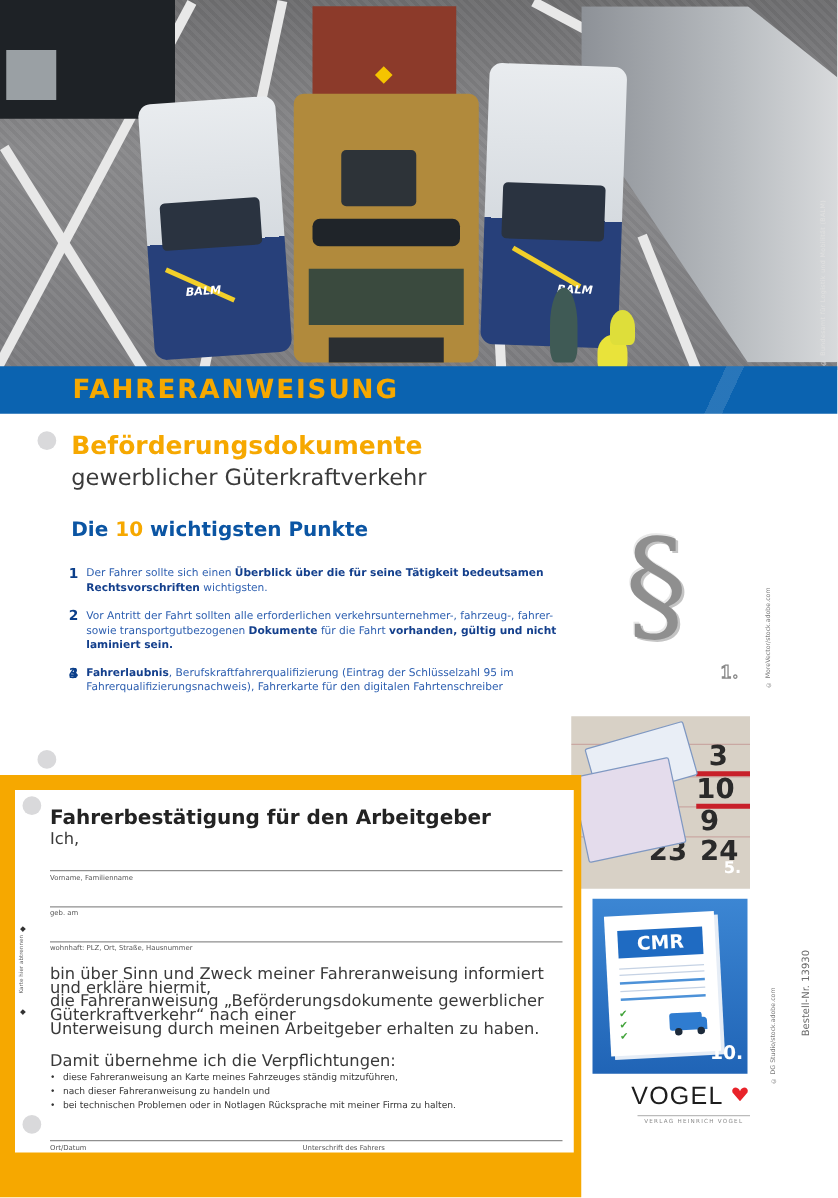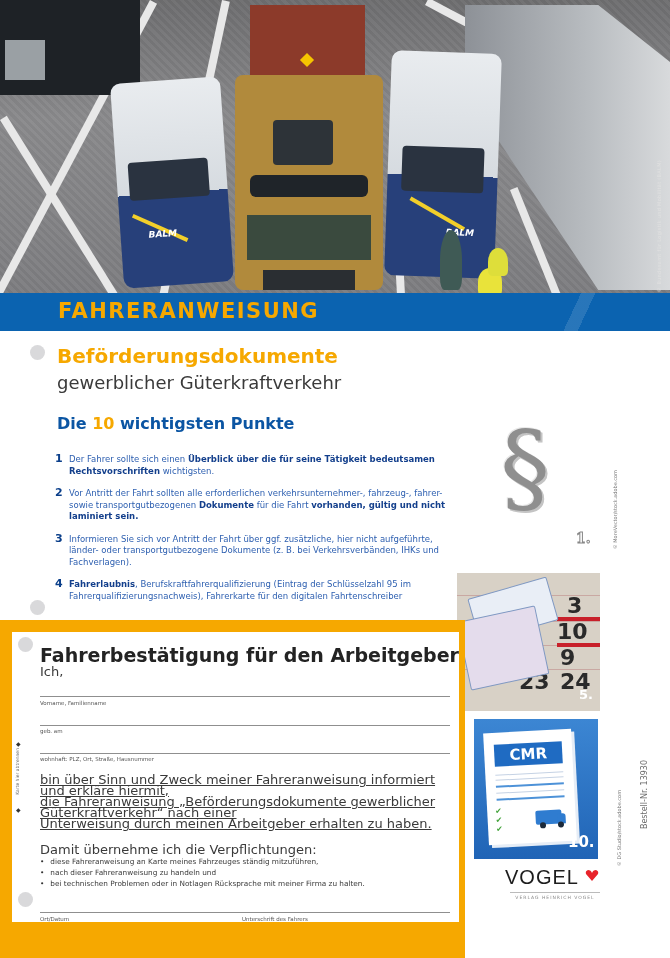--- a/index.html
+++ b/index.html
@@ -78,21 +78,21 @@
   .cmr-doc .whl { position: absolute; top: 92px; width: 6px; height: 6px; border-radius: 50%; background: #1c2a3a; }
 
   .vogel { position: absolute; left: 505px; top: 866px; font-size: 20px; letter-spacing: 1px; color: #1d1d1d; font-family: "Liberation Sans", sans-serif; }
   .vogel-heart { position: absolute; left: 585px; top: 868px; width: 14px; height: 14px; }
   .vogel-sub { position: absolute; left: 510px; top: 892px; font-size: 4.5px; color: #8a8a8a; letter-spacing: 1px; border-top: 1px solid #bbb; padding-top: 2px; width: 90px; text-align: center; }
   .order-no { position: absolute; left: 640px; top: 760px; writing-mode: vertical-rl; transform: rotate(180deg); font-size: 8px; color: #6a6a6a; }
 
   
   .form-frame { position: absolute; left: 0; top: 620px; width: 465px; height: 338px; background: #f6a800; }
   .form-inner { position: absolute; left: 12px; top: 12px; width: 447px; height: 290px; background: #ffffff; }
-  .form-title { position: absolute; left: 28px; top: 12px; font-weight: bold; font-size: 19px; color: #232323; }
+  .form-title { position: absolute; left: 28px; top: 12px; font-weight: bold; font-size: 16px; color: #232323; }
   .form-label-small { position: absolute; left: 28px; font-size: 5.5px; color: #555; }
   .form-text { position: absolute; left: 28px; font-size: 13px; color: #3a3a3a; line-height: 11px; }
   .form-line { position: absolute; left: 28px; width: 410px; height: 1px; background: #8f8f8f; }
   .form-bullets { position: absolute; left: 28px; top: 224px; font-size: 7.3px; color: #3a3a3a; line-height: 11px; list-style: none; }
   .form-bullets li::before { content: "•"; margin-right: 6px; color: #333; }
   .cut-note { position: absolute; left: 2px; top: 122px; writing-mode: vertical-rl; transform: rotate(180deg); font-size: 4.5px; color: #666; }
   .cut-arrow { position: absolute; left: 5px; font-size: 6px; color: #333; }
 </style>
 </head>
 <body>
@@ -160,21 +160,20 @@
   <div class="point">
     <span class="pn">1</span>
     <span>Der Fahrer sollte sich einen </span><b>Überblick über die für seine Tätigkeit bedeutsamen Rechtsvorschriften</b><span> wichtigsten.</span>
   </div>
   <div class="point">
     <span class="pn">2</span>
     <span>Vor Antritt der Fahrt sollten alle erforderlichen verkehrsunternehmer-, fahrzeug-, fahrer- sowie transportgutbezogenen </span><b>Dokumente</b><span> für die Fahrt </span><b>vorhanden, gültig und nicht laminiert sein.</b>
   </div>
   <div class="point">
     <span class="pn">3</span>
-    <span>Informieren Sie sich vor Antritt der Fahrt über ggf. zusätzliche, hier nicht aufgeführte, länder- oder transportgutbezogene Dokumente (z. B. bei Verkehrsverbänden, IHKs und Fachverlagen).</span>
   </div>
   <div class="point">
     <span class="pn">4</span>
     <b>Fahrerlaubnis</b><span>, Berufskraftfahrerqualifizierung (Eintrag der Schlüsselzahl 95 im Fahrerqualifizierungsnachweis), Fahrerkarte für den digitalen Fahrtenschreiber</span>
   </div>
 </div>
 
 <div class="para-img">
   <div class="para-glyph">§</div>
 </div>
@@ -231,21 +230,21 @@
 
     <div class="form-line" style="top:64px;"></div>
     <div class="form-label-small" style="top:68px;">Vorname, Familienname</div>
 
     <div class="form-line" style="top:93px;"></div>
     <div class="form-label-small" style="top:96px;">geb. am</div>
 
     <div class="form-line" style="top:121px;"></div>
     <div class="form-label-small" style="top:124px;">wohnhaft: PLZ, Ort, Straße, Hausnummer</div>
 
-    <div class="form-text" style="top:142px;text-decoration:underline;">
+    <div class="form-text" style="top:142px;">
       <div>bin über Sinn und Zweck meiner Fahreranweisung informiert und erkläre hiermit,</div>
       <div>die Fahreranweisung „Beförderungsdokumente gewerblicher Güterkraftverkehr“ nach einer</div>
       <div>Unterweisung durch meinen Arbeitgeber erhalten zu haben.</div>
     </div>
 
     <div class="form-text" style="top:212px;">Damit übernehme ich die Verpflichtungen:</div>
     <ul class="form-bullets">
       <li>diese Fahreranweisung an Karte meines Fahrzeuges ständig mitzuführen,</li>
       <li>nach dieser Fahreranweisung zu handeln und</li>
       <li>bei technischen Problemen oder in Notlagen Rücksprache mit meiner Firma zu halten.</li>

